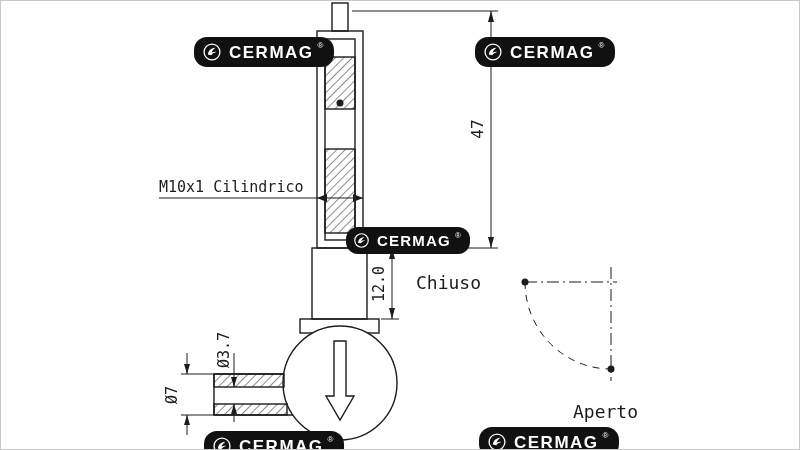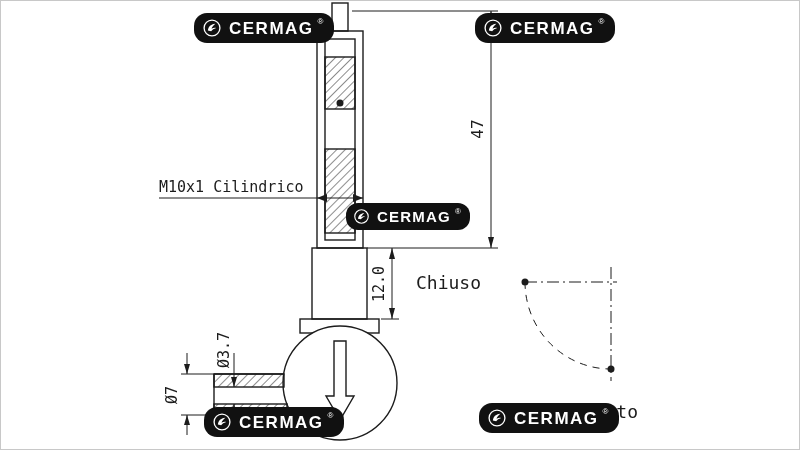--- a/index.html
+++ b/index.html
@@ -28,20 +28,21 @@
     position: absolute;
     display: flex;
     align-items: center;
     gap: 7px;
     background: #111111;
     color: #ffffff;
     height: 30px;
     padding: 0 11px 0 8px;
     border-radius: 13px;
     box-sizing: border-box;
+    margin-top: 24px;
   }
   .logo .logo-mark { width: 20px; height: 20px; flex: 0 0 auto; }
   .logo .logo-text {
     font-family: "Liberation Sans", sans-serif;
     font-weight: 700;
     font-size: 17px;
     letter-spacing: 1.5px;
     line-height: 1;
   }
   .logo .logo-reg {

